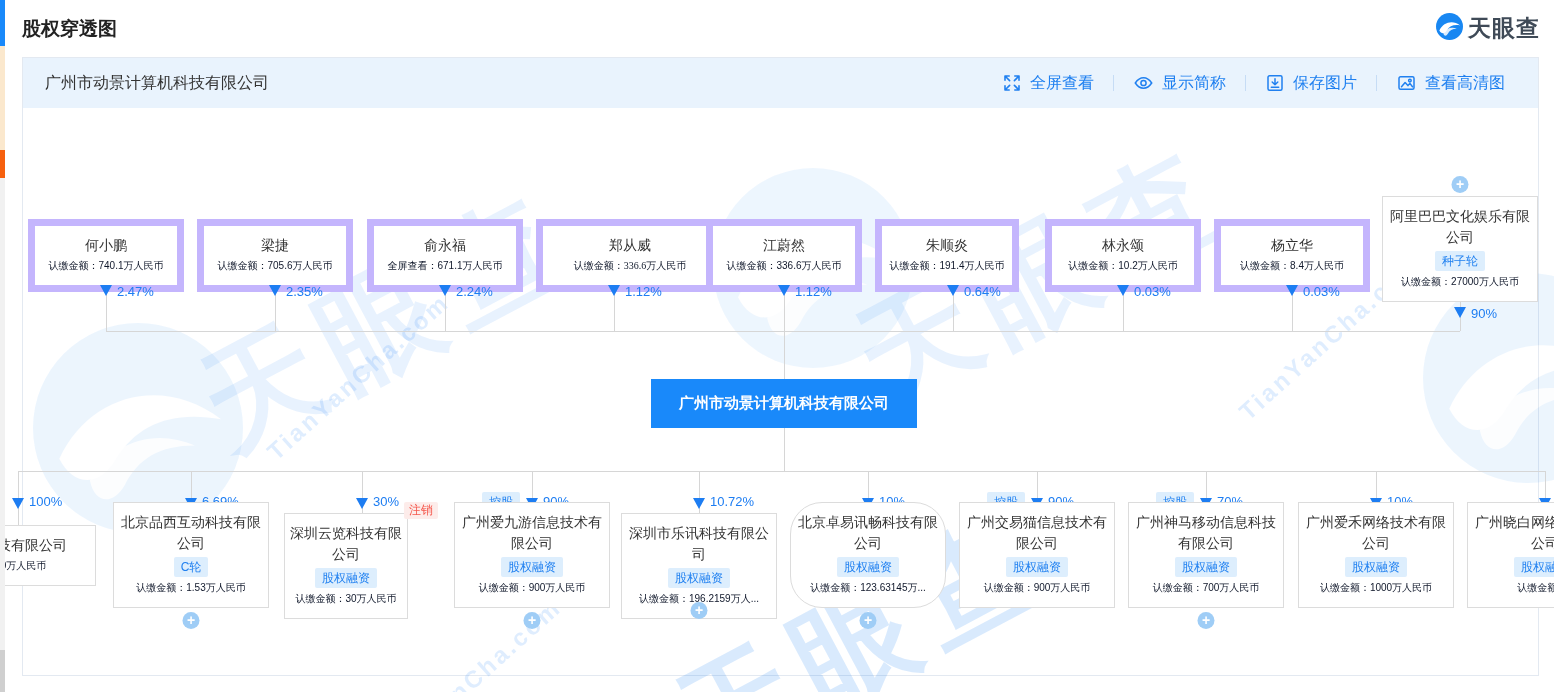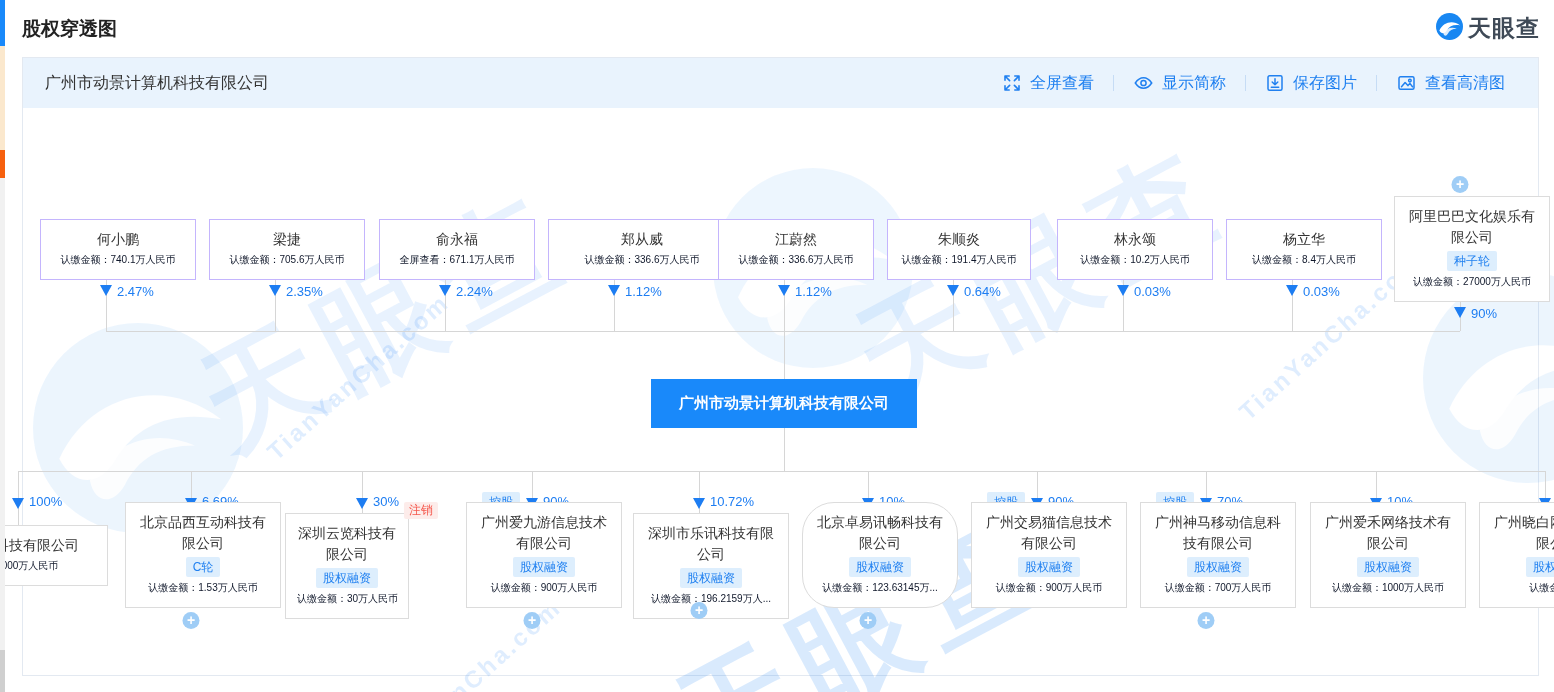--- a/index.html
+++ b/index.html
@@ -34,22 +34,22 @@
   .arrow-down{position:absolute;width:0;height:0;z-index:2;
     border-left:6px solid transparent;border-right:6px solid transparent;
     border-top:11px solid #1d7df2;transform:translateX(-50%);}
   .pct{position:absolute;font-size:13px;color:#1d7df2;z-index:2;white-space:nowrap;}
   .pill{display:inline-block;font-size:12px;color:#2080f0;background:#ddeefd;
     padding:1px 7px;border-radius:2px;line-height:18px;}
   .control-pill{position:absolute;transform:translateX(-100%);z-index:2;}
   .status-badge{position:absolute;font-size:12px;color:#f5594e;background:#fdecea;
     padding:0 5px;border-radius:2px;line-height:17px;z-index:3;}
   .node-box{position:absolute;box-sizing:border-box;background:#fff;text-align:center;
-    padding:9px 11px;z-index:2;cursor:pointer;margin-left:12px;}
-  .node-box.person{border:1px solid #c4b5fd;}
+    padding:9px 4px;z-index:2;cursor:pointer;}
+  .node-box.person{border:7px solid #c4b5fd;}
   .node-box.company{border:1px solid #dcdcdc;}
   .nb-name{font-size:14px;color:#333;line-height:21px;word-break:break-all;}
   .nb-amount{font-size:10px;color:#0f172a;line-height:20px;white-space:nowrap;}
   .nb-tagline{line-height:24px;}
   .plus{position:absolute;width:17px;height:17px;border-radius:50%;background:#9fcdf6;
     color:#fff;font-size:14px;font-weight:bold;line-height:16px;text-align:center;
     transform:translateX(-50%);z-index:3;cursor:pointer;}
   .center-node{position:absolute;left:628px;top:271px;width:266px;height:49px;
     background:#1989fa;color:#fff;font-size:15px;font-weight:bold;z-index:4;
     display:flex;align-items:center;justify-content:center;cursor:pointer;}
@@ -167,21 +167,21 @@
         <div class="v-line" style="left: 252px; top: 169.5px; height: 53.5px;"></div>
         <div class="arrow-down" style="left: 252px; top: 176.5px;"></div>
         <div class="pct" style="left: 263px; top: 175.5px;">2.35%</div>
         <div class="node-box person" style="left: 344px; top: 110.5px; width: 156px;">
           <div class="nb-name">俞永福</div>
           <div class="nb-amount">全屏查看：671.1万人民币</div>
         </div>
         <div class="v-line" style="left: 422px; top: 169.5px; height: 53.5px;"></div>
         <div class="arrow-down" style="left: 422px; top: 176.5px;"></div>
         <div class="pct" style="left: 433px; top: 175.5px;">2.24%</div>
-        <div class="node-box person" style="left: 513px; top: 110.5px; width: 188px;">
+        <div class="node-box person" style="left: 513px; top: 110.5px; width: 188px; font-family: Liberation Serif, serif;">
           <div class="nb-name">郑从威</div>
           <div class="nb-amount">认缴金额：336.6万人民币</div>
         </div>
         <div class="v-line" style="left: 591px; top: 169.5px; height: 53.5px;"></div>
         <div class="arrow-down" style="left: 591px; top: 176.5px;"></div>
         <div class="pct" style="left: 602px; top: 175.5px;">1.12%</div>
         <div class="node-box person" style="left: 683px; top: 110.5px; width: 156px;">
           <div class="nb-name">江蔚然</div>
           <div class="nb-amount">认缴金额：336.6万人民币</div>
         </div>
@@ -234,21 +234,21 @@
         <div class="pct" style="left: 179px; top: 386px;">6.69%</div>
         <div class="node-box company" style="left: 90px; top: 394px; width: 156px;">
           <div class="nb-name">北京品西互动科技有限公司</div>
           <div class="nb-tagline"><span class="pill">C轮</span></div>
           <div class="nb-amount">认缴金额：1.53万人民币</div>
         </div>
         <div class="plus" style="left: 168px; top: 504px;">+</div>
         <div class="v-line" style="left: 339px; top: 363px; height: 41.5px;"></div>
         <div class="arrow-down" style="left: 339px; top: 390px;"></div>
         <div class="pct" style="left: 350px; top: 386px;">30%</div>
-        <div class="node-box company" style="left: 250px; top: 404.5px; width: 124px;">
+        <div class="node-box company" style="left: 261px; top: 404.5px; width: 124px;">
           <div class="nb-name">深圳云览科技有限公司</div>
           <div class="nb-tagline"><span class="pill">股权融资</span></div>
           <div class="nb-amount">认缴金额：30万人民币</div>
         </div>
         <div class="status-badge" style="left: 381px; top: 393.5px;">注销</div>
         <div class="v-line" style="left: 509px; top: 363px; height: 31px;"></div>
         <div class="arrow-down" style="left: 509px; top: 390px;"></div>
         <div class="pct" style="left: 520px; top: 386px;">90%</div>
         <div class="pill control-pill" style="left: 497px; top: 384px;">控股</div>
         <div class="node-box company" style="left: 431px; top: 394px; width: 156px;">

